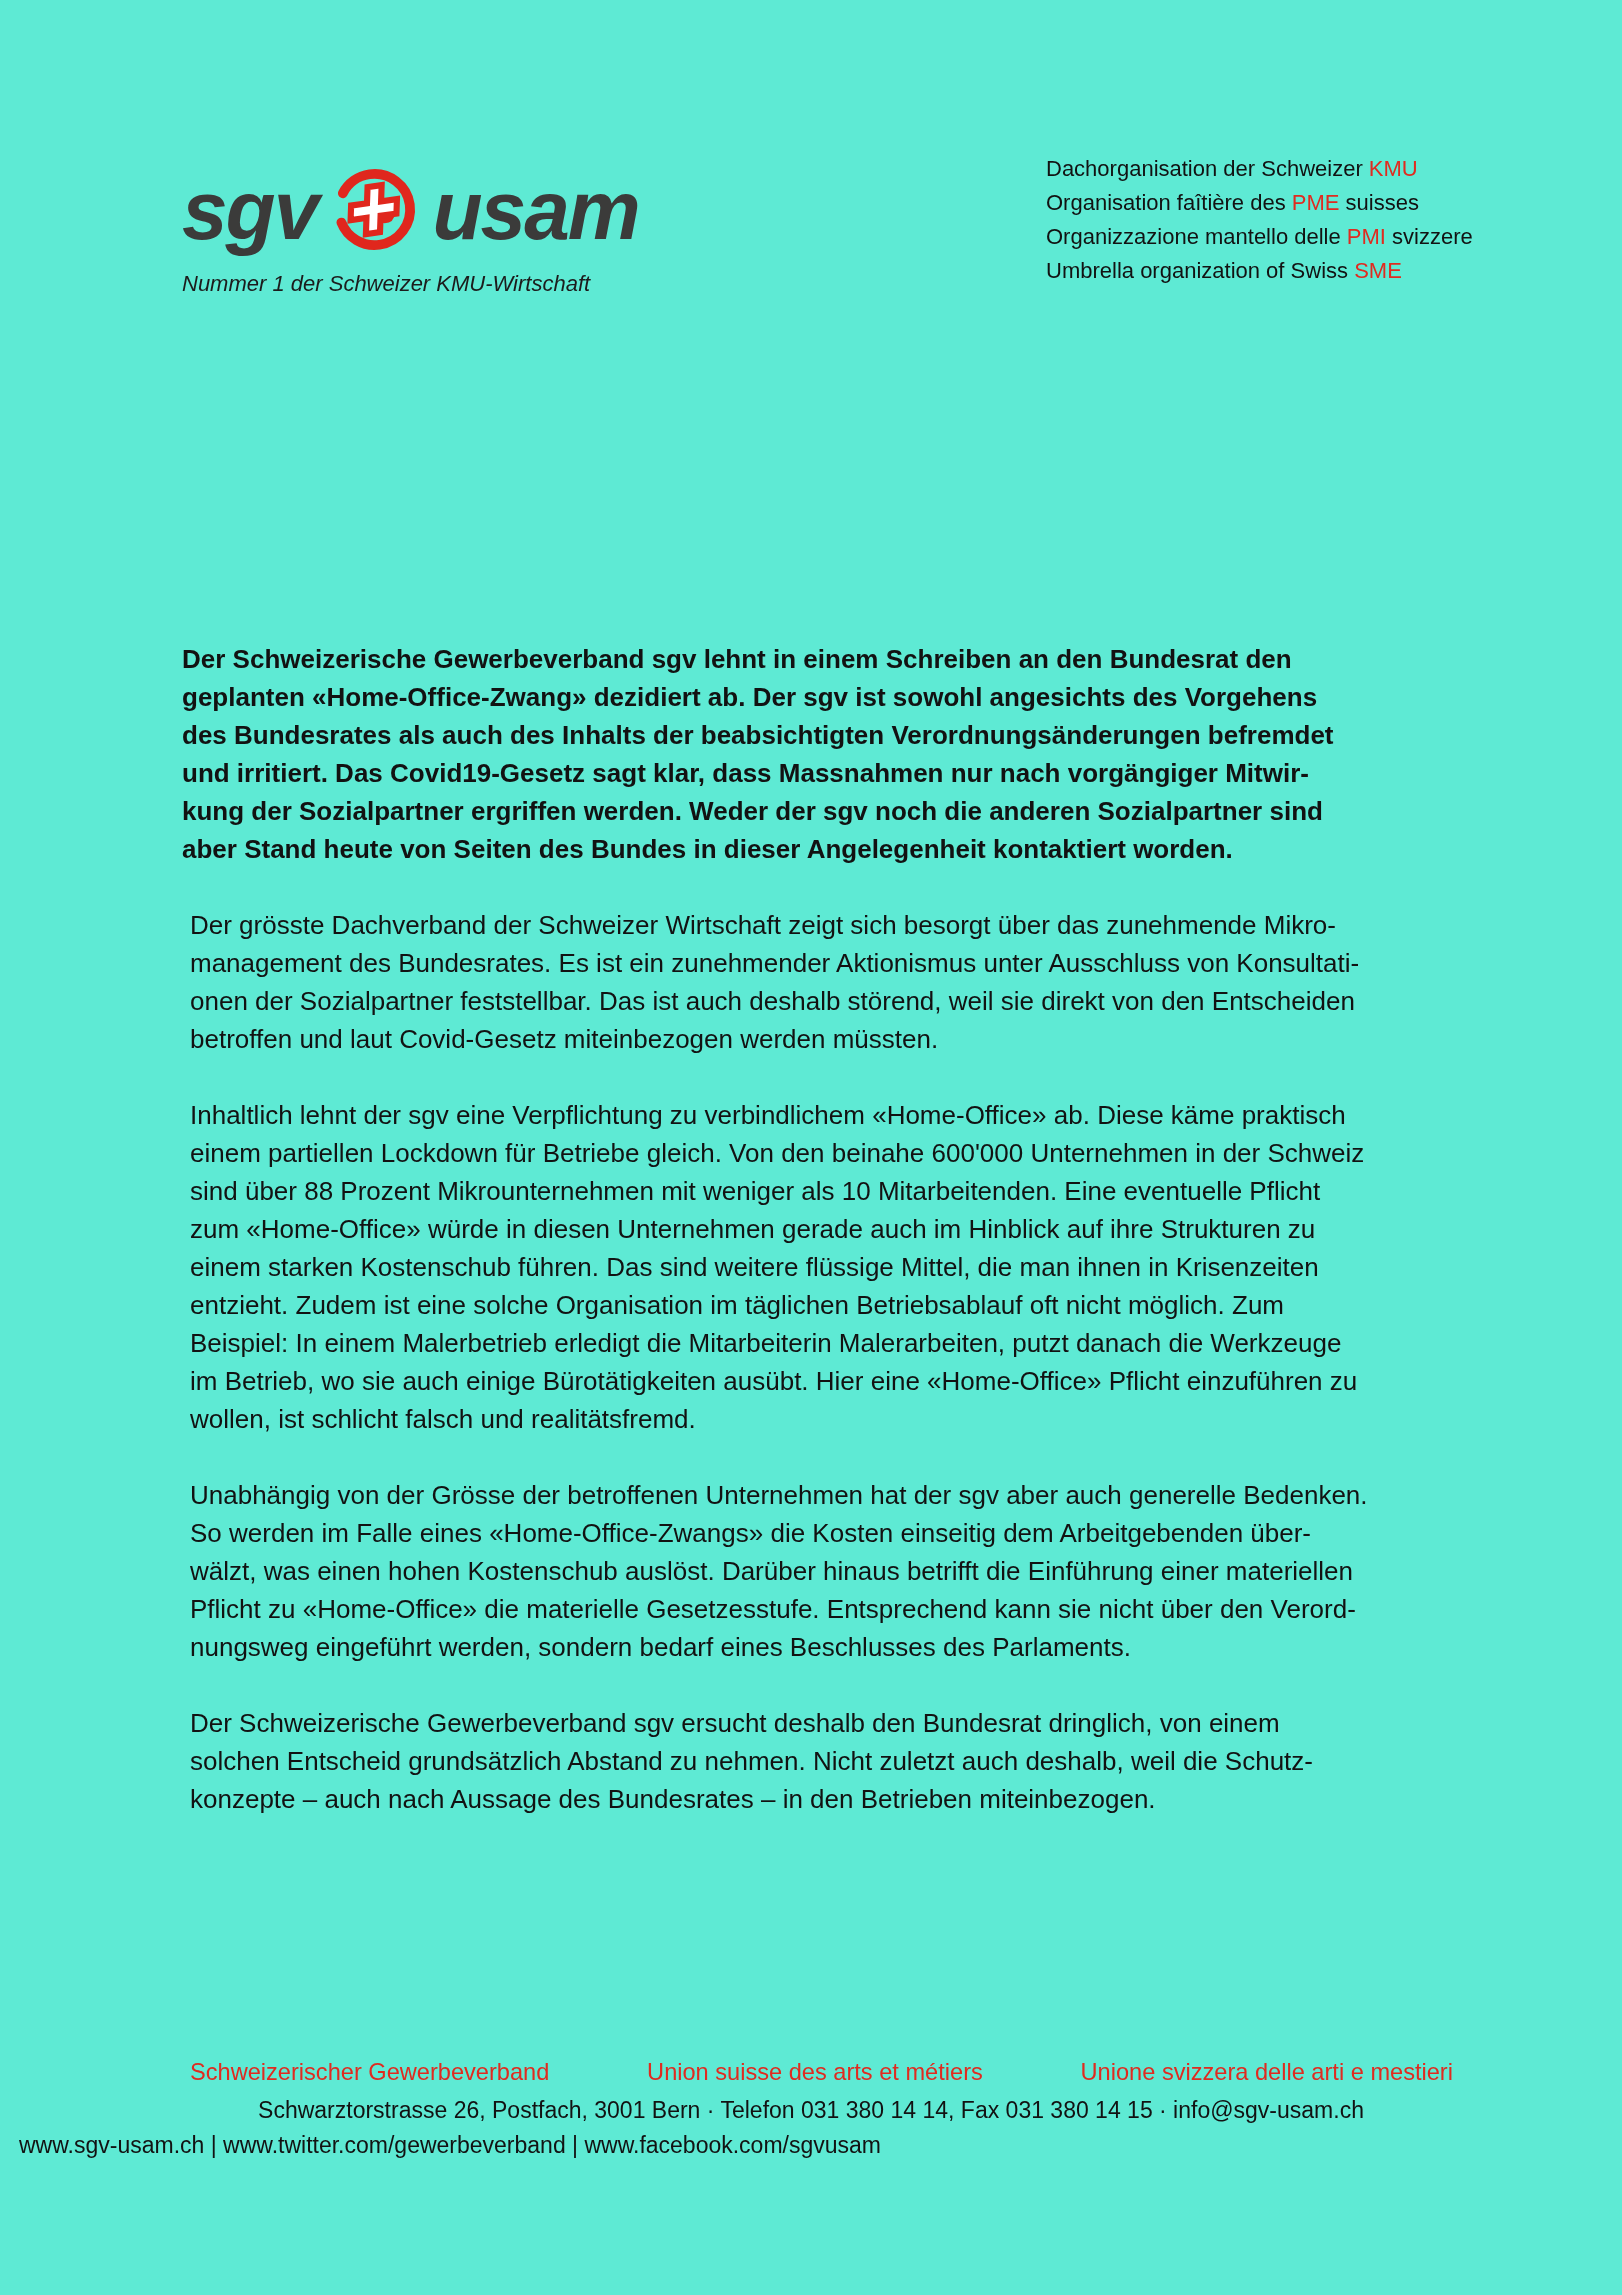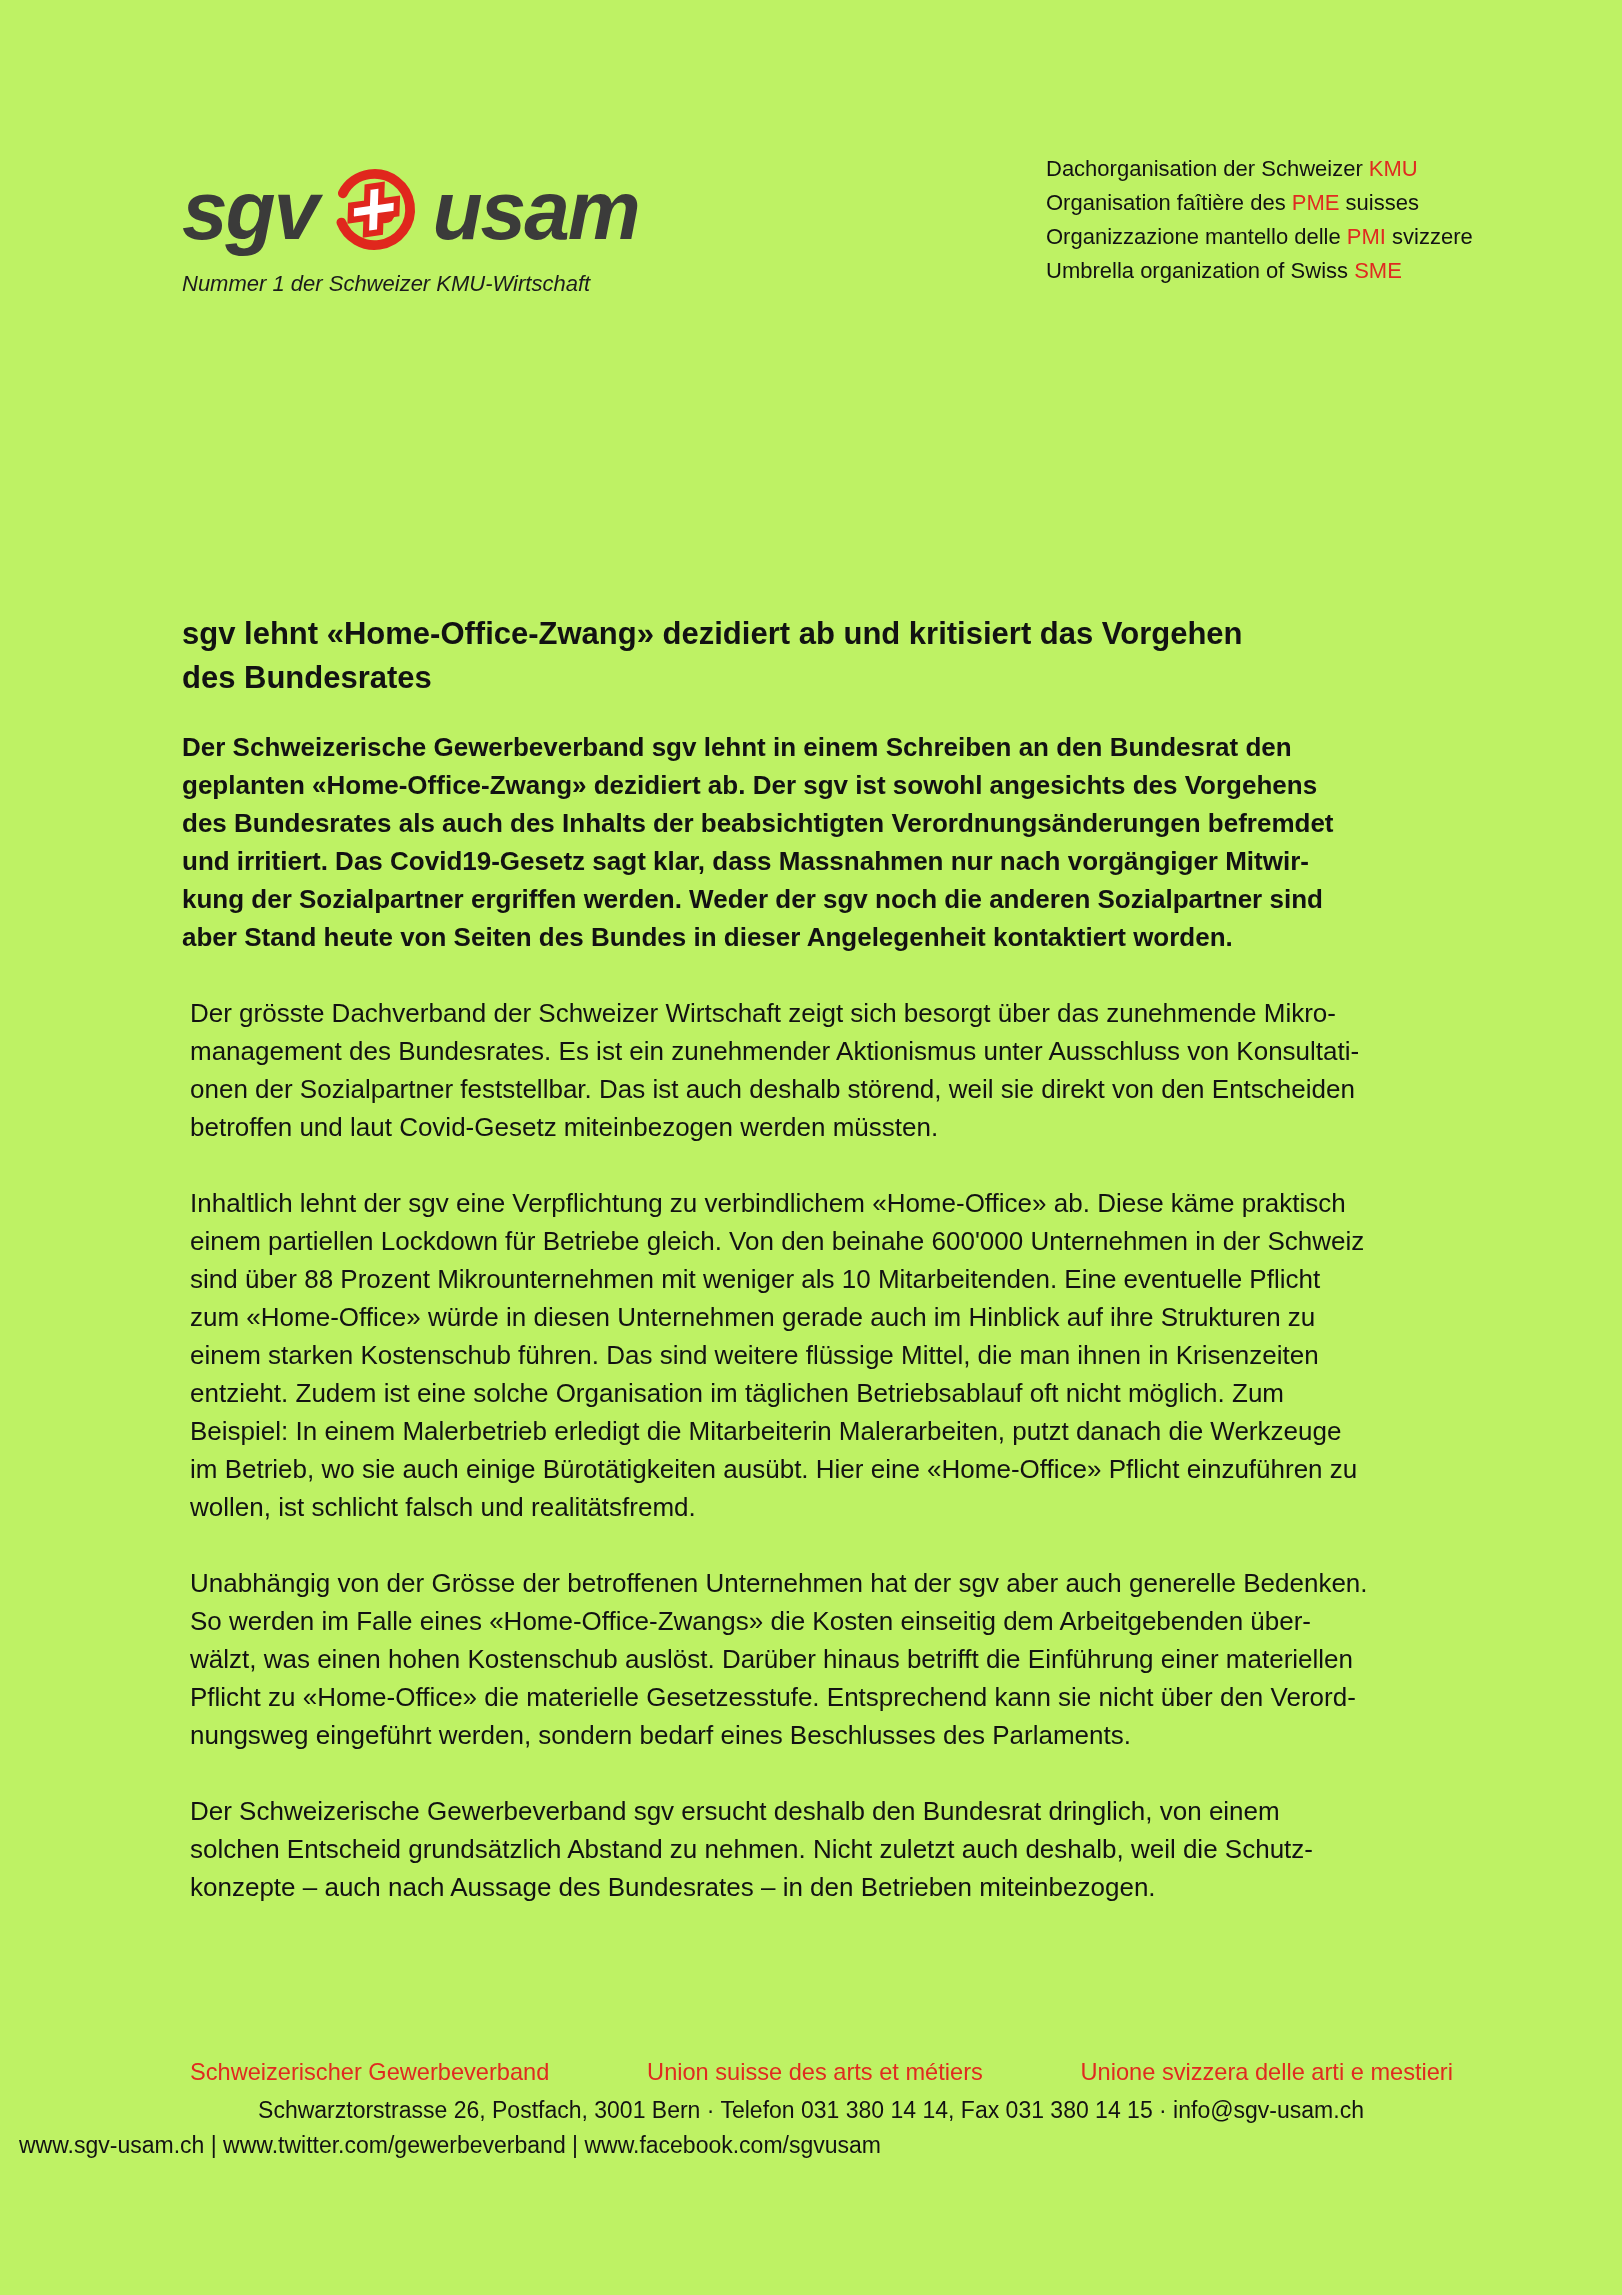--- a/index.html
+++ b/index.html
@@ -4,21 +4,21 @@
 <style>
   :root { --accent: #e02b20; --ink: #121212; --logo-ink: #3b3b3a; }
   * { box-sizing: border-box; }
   html, body { margin: 0; padding: 0; background: #ffffff; }
   body { font-family: "Liberation Sans", sans-serif; color: var(--ink); }
 
   .page {
     position: relative;
     width: 1622px;
     height: 2295px;
-    background: #bef264;
+    background: #5eead4;
     overflow: hidden;
   }
 
   
   .logo { position: absolute; left: 182px; top: 165px; }
   .logo-row { display: flex; align-items: center; gap: 9.2px; }
   .logo-word {
     font-style: italic;
     font-weight: 600;
     font-size: 82px;
@@ -129,22 +129,20 @@
 
   <div class="org-block">
     <div><span>Dachorganisation der Schweizer </span><span class="org-accent">KMU</span><span></span></div>
     <div><span>Organisation faîtière des </span><span class="org-accent">PME</span><span> suisses</span></div>
     <div><span>Organizzazione mantello delle </span><span class="org-accent">PMI</span><span> svizzere</span></div>
     <div><span>Umbrella organization of Swiss </span><span class="org-accent">SME</span><span></span></div>
   </div>
 
 
   <div class="main">
-    <h1 class="title lines">sgv lehnt «Home-Office-Zwang» dezidiert ab und kritisiert das Vorgehen
-des Bundesrates</h1>
     <p class="lead lines">Der Schweizerische Gewerbeverband sgv lehnt in einem Schreiben an den Bundesrat den
 geplanten «Home-Office-Zwang» dezidiert ab. Der sgv ist sowohl angesichts des Vorgehens
 des Bundesrates als auch des Inhalts der beabsichtigten Verordnungsänderungen befremdet
 und irritiert. Das Covid19-Gesetz sagt klar, dass Massnahmen nur nach vorgängiger Mitwir-
 kung der Sozialpartner ergriffen werden. Weder der sgv noch die anderen Sozialpartner sind
 aber Stand heute von Seiten des Bundes in dieser Angelegenheit kontaktiert worden.</p>
     <p class="para lines">Der grösste Dachverband der Schweizer Wirtschaft zeigt sich besorgt über das zunehmende Mikro-
 management des Bundesrates. Es ist ein zunehmender Aktionismus unter Ausschluss von Konsultati-
 onen der Sozialpartner feststellbar. Das ist auch deshalb störend, weil sie direkt von den Entscheiden
 betroffen und laut Covid-Gesetz miteinbezogen werden müssten.</p>

